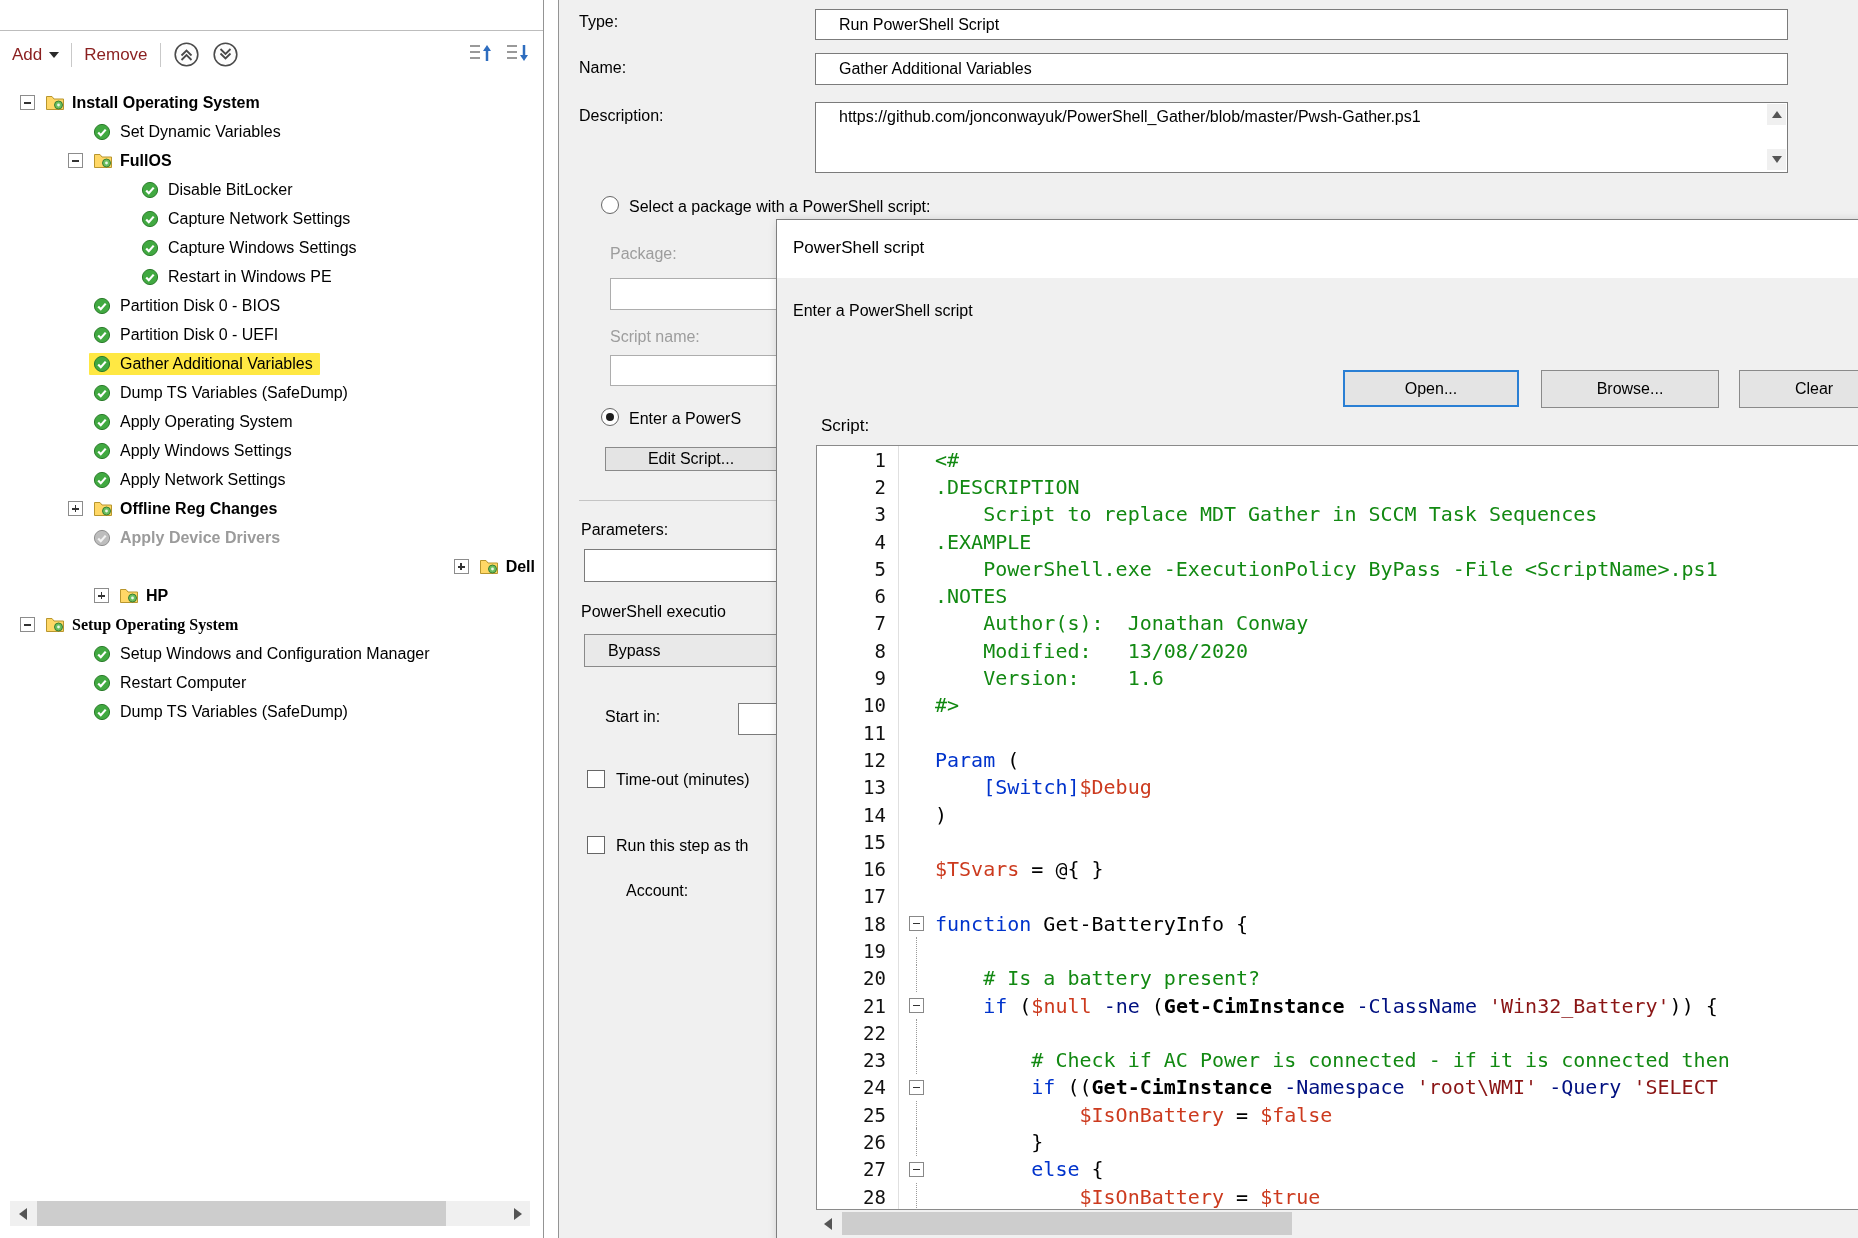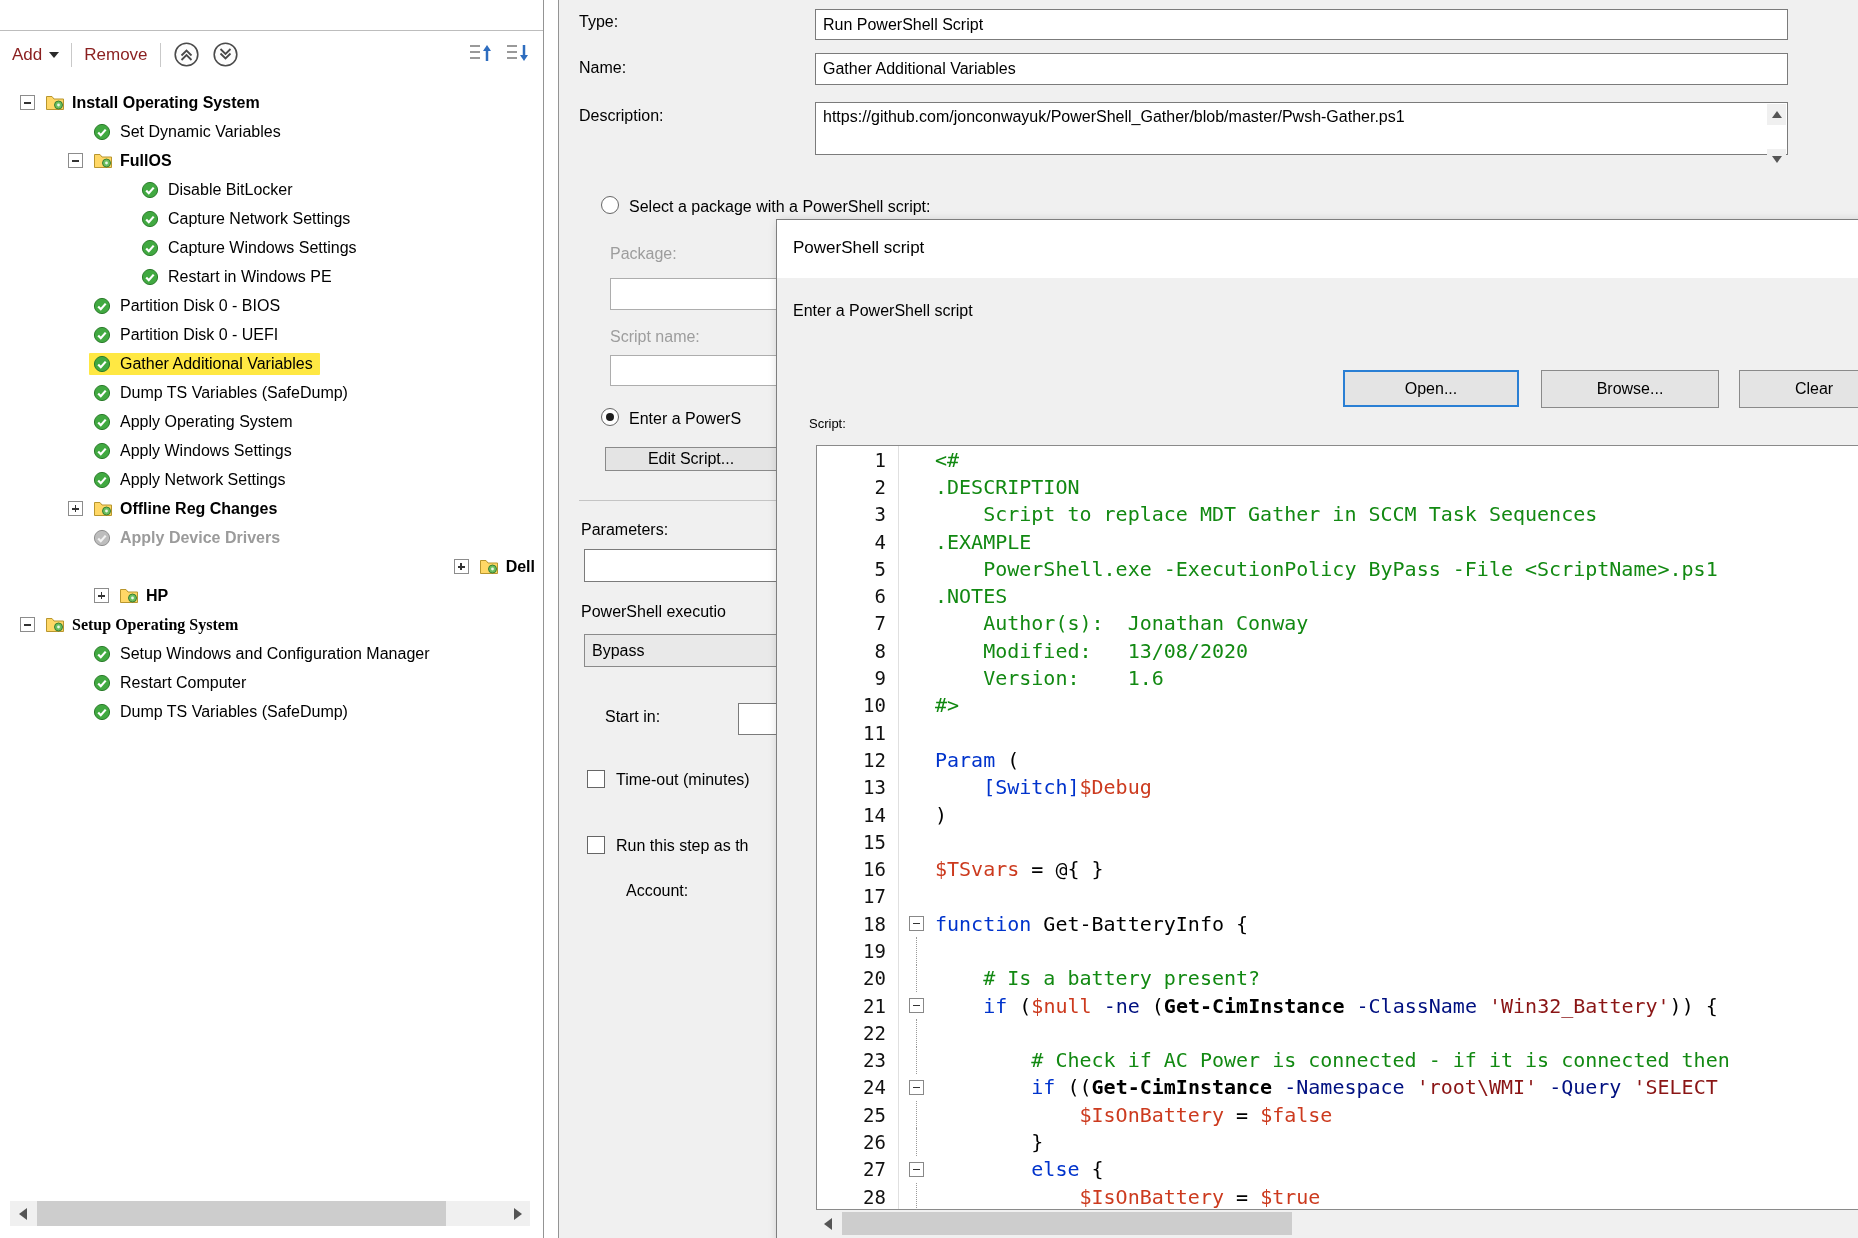--- a/index.html
+++ b/index.html
@@ -38,41 +38,41 @@
   .tri-up{width:0;height:0;border-left:5px solid transparent;border-right:5px solid transparent;border-bottom:7px solid #555;}
   .tri-dn{width:0;height:0;border-left:5px solid transparent;border-right:5px solid transparent;border-top:7px solid #555;}
   .tree-status{position:absolute;left:8px;top:1222px;font-size:16px;white-space:nowrap;}
 
   
   .props{position:absolute;left:558px;top:0;right:0;height:100%;background:#f0f0f0;
          border-left:1px solid #949494;box-sizing:border-box;z-index:1;}
   .lbl{position:absolute;font-size:16px;white-space:nowrap;}
   .lbl.dim{color:#9d9d9d;}
   .field{position:absolute;background:#fff;border:1px solid #7b7b7b;font-size:16px;display:flex;
-         align-items:center;padding:0 7px;box-sizing:border-box;white-space:nowrap;overflow:hidden;}
+         align-items:center;padding:0 23px;box-sizing:border-box;white-space:nowrap;overflow:hidden;}
   .field.dim{border-color:#adadad;}
   .field.gray{background:#e9e9e9;border-color:#8a8a8a;}
   .field.textarea{align-items:flex-start;padding-top:5px;}
   .radio{position:absolute;width:18px;height:18px;border:1px solid #666;border-radius:50%;background:#fff;box-sizing:border-box;}
   .radio.sel::after{content:"";position:absolute;left:4px;top:4px;width:8px;height:8px;border-radius:50%;background:#1e1e1e;}
   .checkbox{position:absolute;width:18px;height:18px;border:1px solid #666;background:#fff;box-sizing:border-box;}
   .btn{position:absolute;background:#e4e4e4;border:1px solid #8a8a8a;font-size:16px;display:flex;
        align-items:center;justify-content:center;box-sizing:border-box;white-space:nowrap;}
   .btn.default{border:2px solid #2a7fd4;}
   .sep-line{position:absolute;height:1px;background:#c4c4c4;}
   .ta-btn{position:absolute;width:19px;height:21px;background:#f0f0f0;display:flex;align-items:center;justify-content:center;}
   .v-line{position:absolute;width:1px;background:#bfbfbf;}
 
   
   .dialog{position:absolute;left:776px;top:219px;width:1140px;height:1045px;background:#f0f0f0;
           border:1px solid #7e7e7e;box-sizing:border-box;z-index:10;box-shadow:3px 3px 10px rgba(0,0,0,.22);}
   .dlg-caption{position:absolute;left:0;top:0;right:0;height:58px;background:#fff;}
   .dlg-title{position:absolute;left:16px;top:18px;font-size:17px;}
   .dlg-prompt{position:absolute;left:16px;top:82px;font-size:16px;}
-  .dlg-script-label{position:absolute;left:32px;top:196px;font-size:13px;}
+  .dlg-script-label{position:absolute;left:44px;top:196px;font-size:17px;}
   .editor{position:absolute;left:39px;top:225px;width:1097px;height:765px;background:#fff;
           border:1px solid #8a8a8a;overflow:hidden;box-sizing:border-box;}
   .code-line{display:flex;height:27.3px;align-items:center;}
   .line-num{width:82px;flex:none;font-family:"DejaVu Sans Mono",monospace;font-size:19px;color:#111;
             border-right:1px solid #e0e0e0;height:100%;display:flex;align-items:center;
             justify-content:flex-end;padding-right:12px;box-sizing:border-box;}
   .fold-col{width:36px;flex:none;position:relative;height:100%;}
   .fold-col.guide::before{content:"";position:absolute;left:17px;top:0;height:100%;border-left:1px dotted #999;}
   .fold-box{position:absolute;left:10px;top:6px;width:15px;height:15px;border:1px solid #888;background:#fff;box-sizing:border-box;}
   .fold-box::before{content:"";position:absolute;left:3px;top:5.8px;width:7px;height:1.5px;background:#333;}
@@ -418,21 +418,21 @@
   <div class="tree-status">No Result</div>
 
   <div class="props">
     <span class="lbl" style="left:20px;top:13px">Type:</span>
     <div class="field" style="left:256px;top:9px;width:973px;height:31px">Run PowerShell Script</div>
 
     <span class="lbl" style="left:20px;top:59px">Name:</span>
     <div class="field" style="left:256px;top:53px;width:973px;height:32px">Gather Additional Variables</div>
 
     <span class="lbl" style="left:20px;top:107px">Description:</span>
-    <div class="field textarea" style="left:256px;top:102px;width:973px;height:53px">https://github.com/jonconwayuk/PowerShell_Gather/blob/master/Pwsh-Gather.ps1</div>
+    <div class="field textarea" style="left:256px;top:102px;width:973px;height:71px">https://github.com/jonconwayuk/PowerShell_Gather/blob/master/Pwsh-Gather.ps1</div>
     <span class="ta-btn" style="left:1208px;top:104px">
         <span class="tri-up"></span>
       </span>
     <span class="ta-btn" style="left:1208px;top:149px">
         <span class="tri-dn"></span>
       </span>
 
     <span class="radio" style="left:42px;top:196px"></span>
     <span class="lbl" style="left:70px;top:198px">Select a package with a PowerShell script:</span>
 

